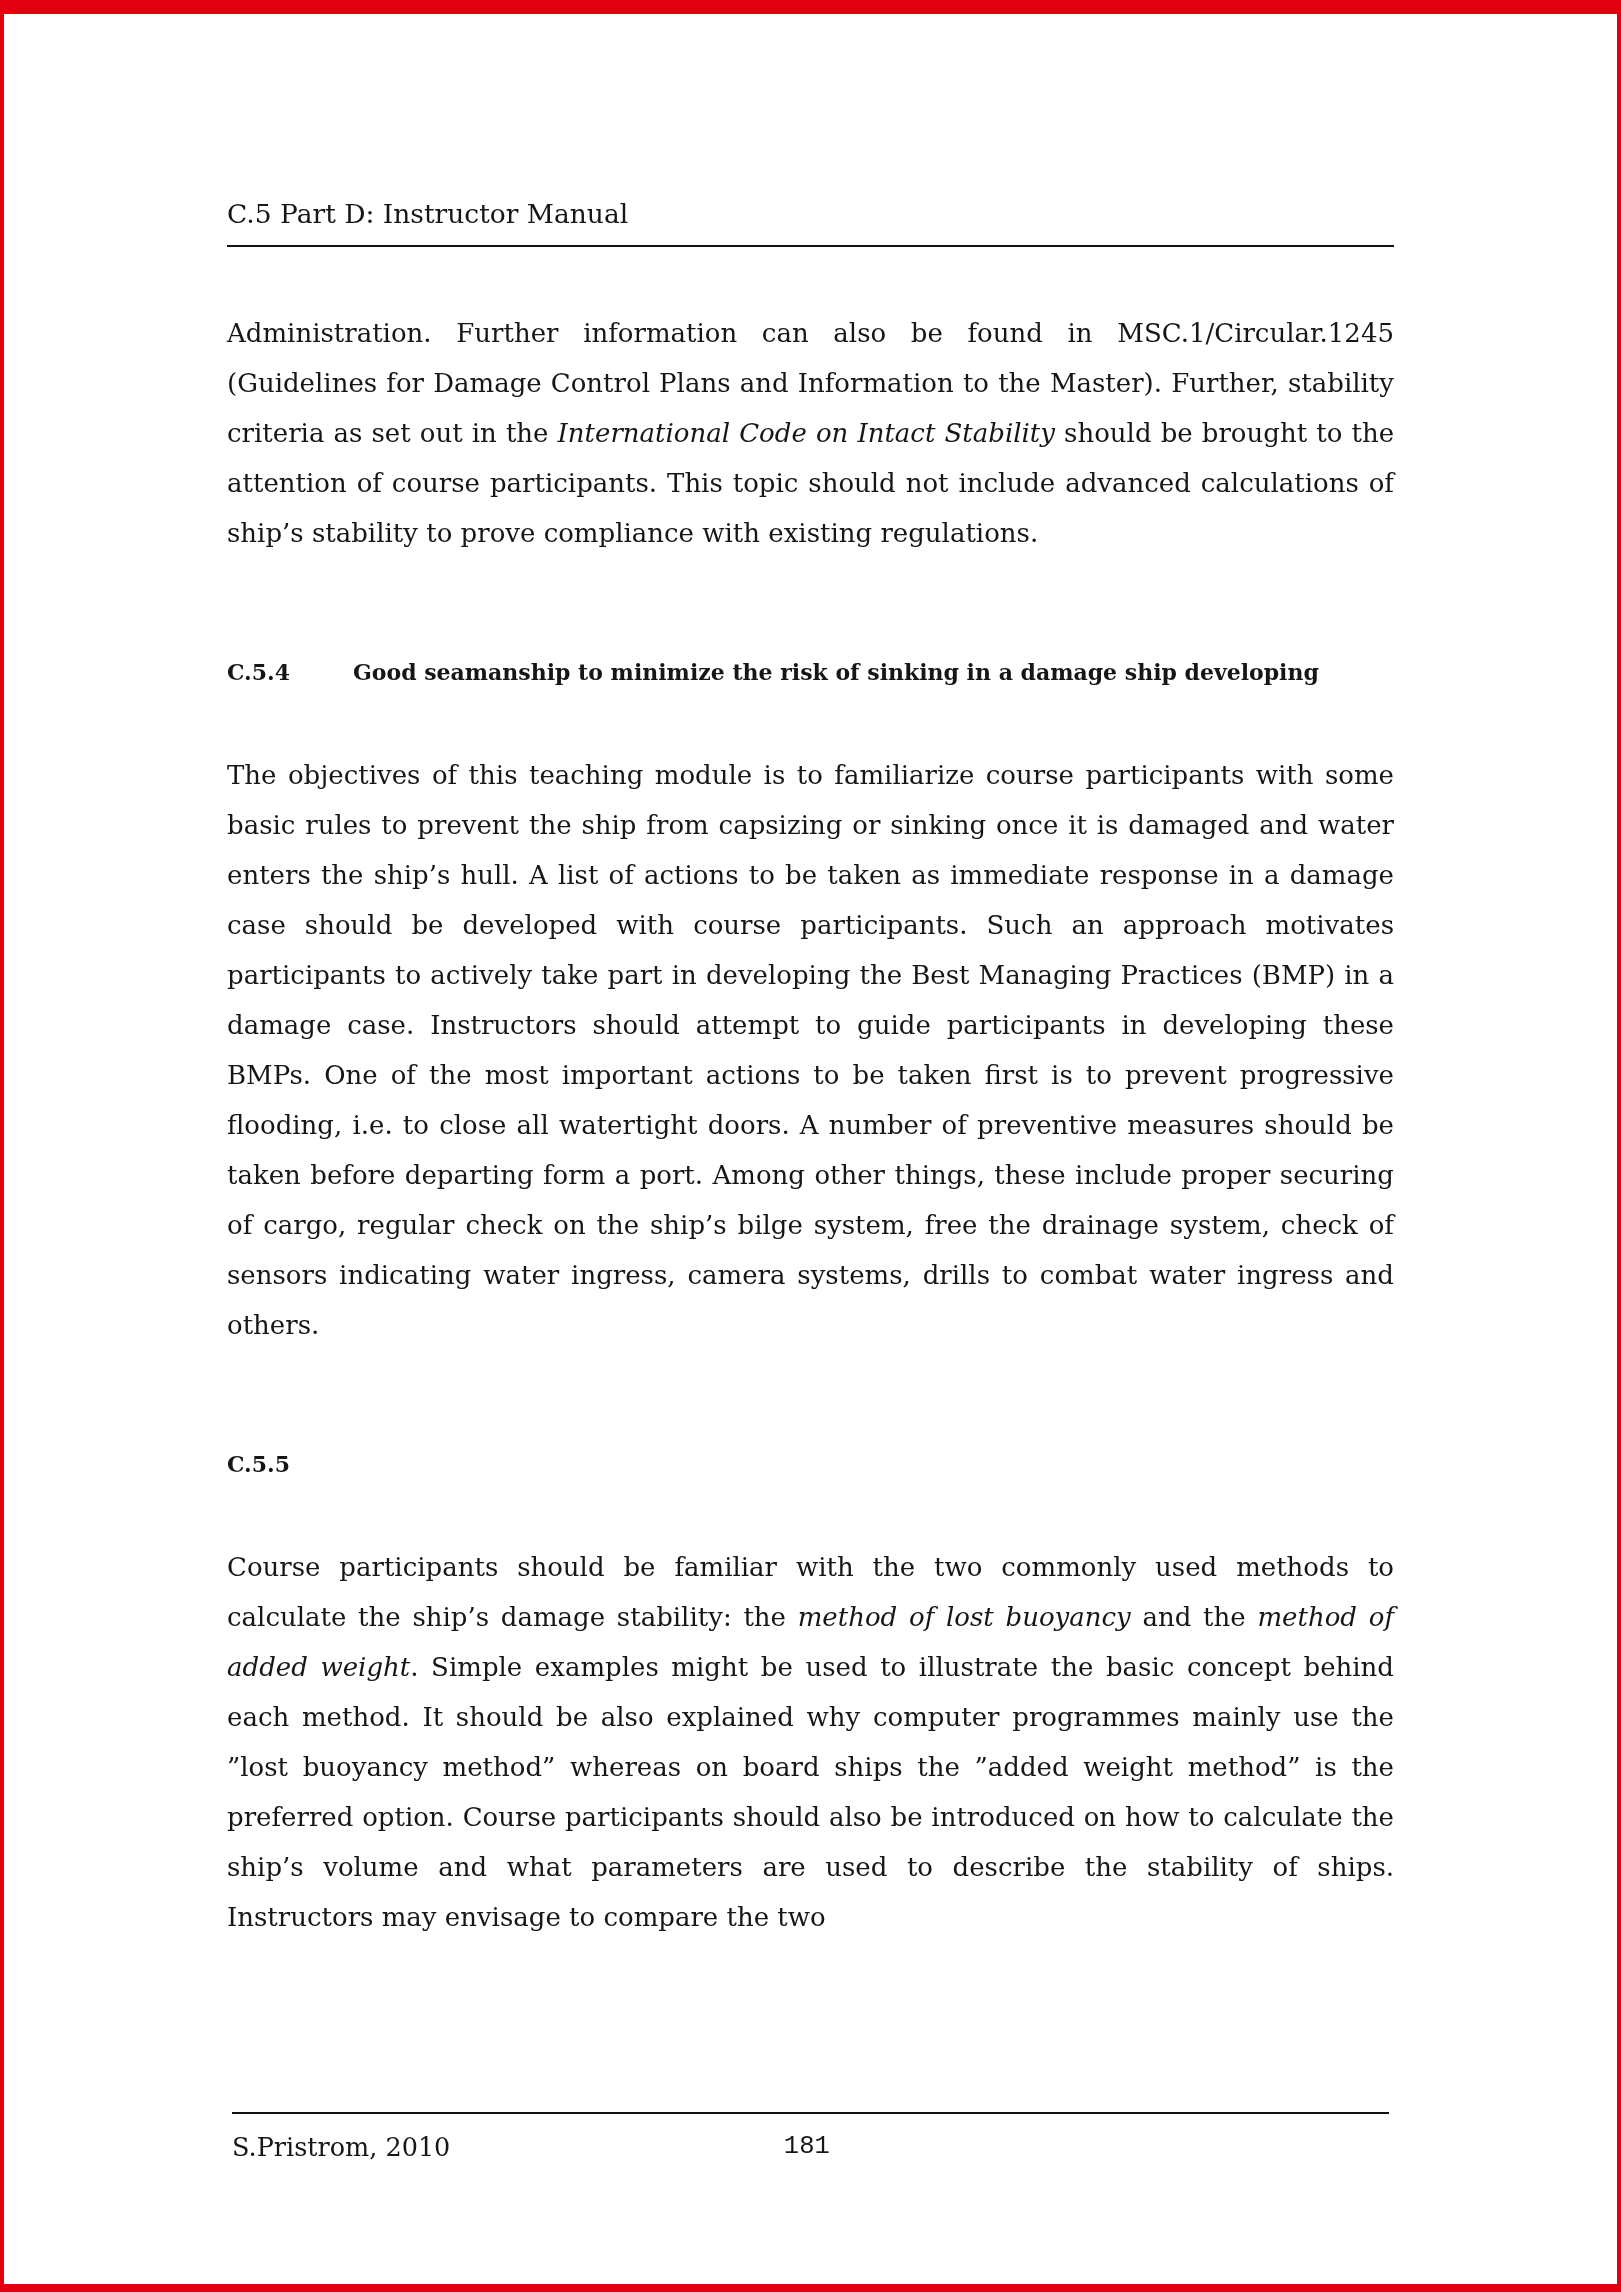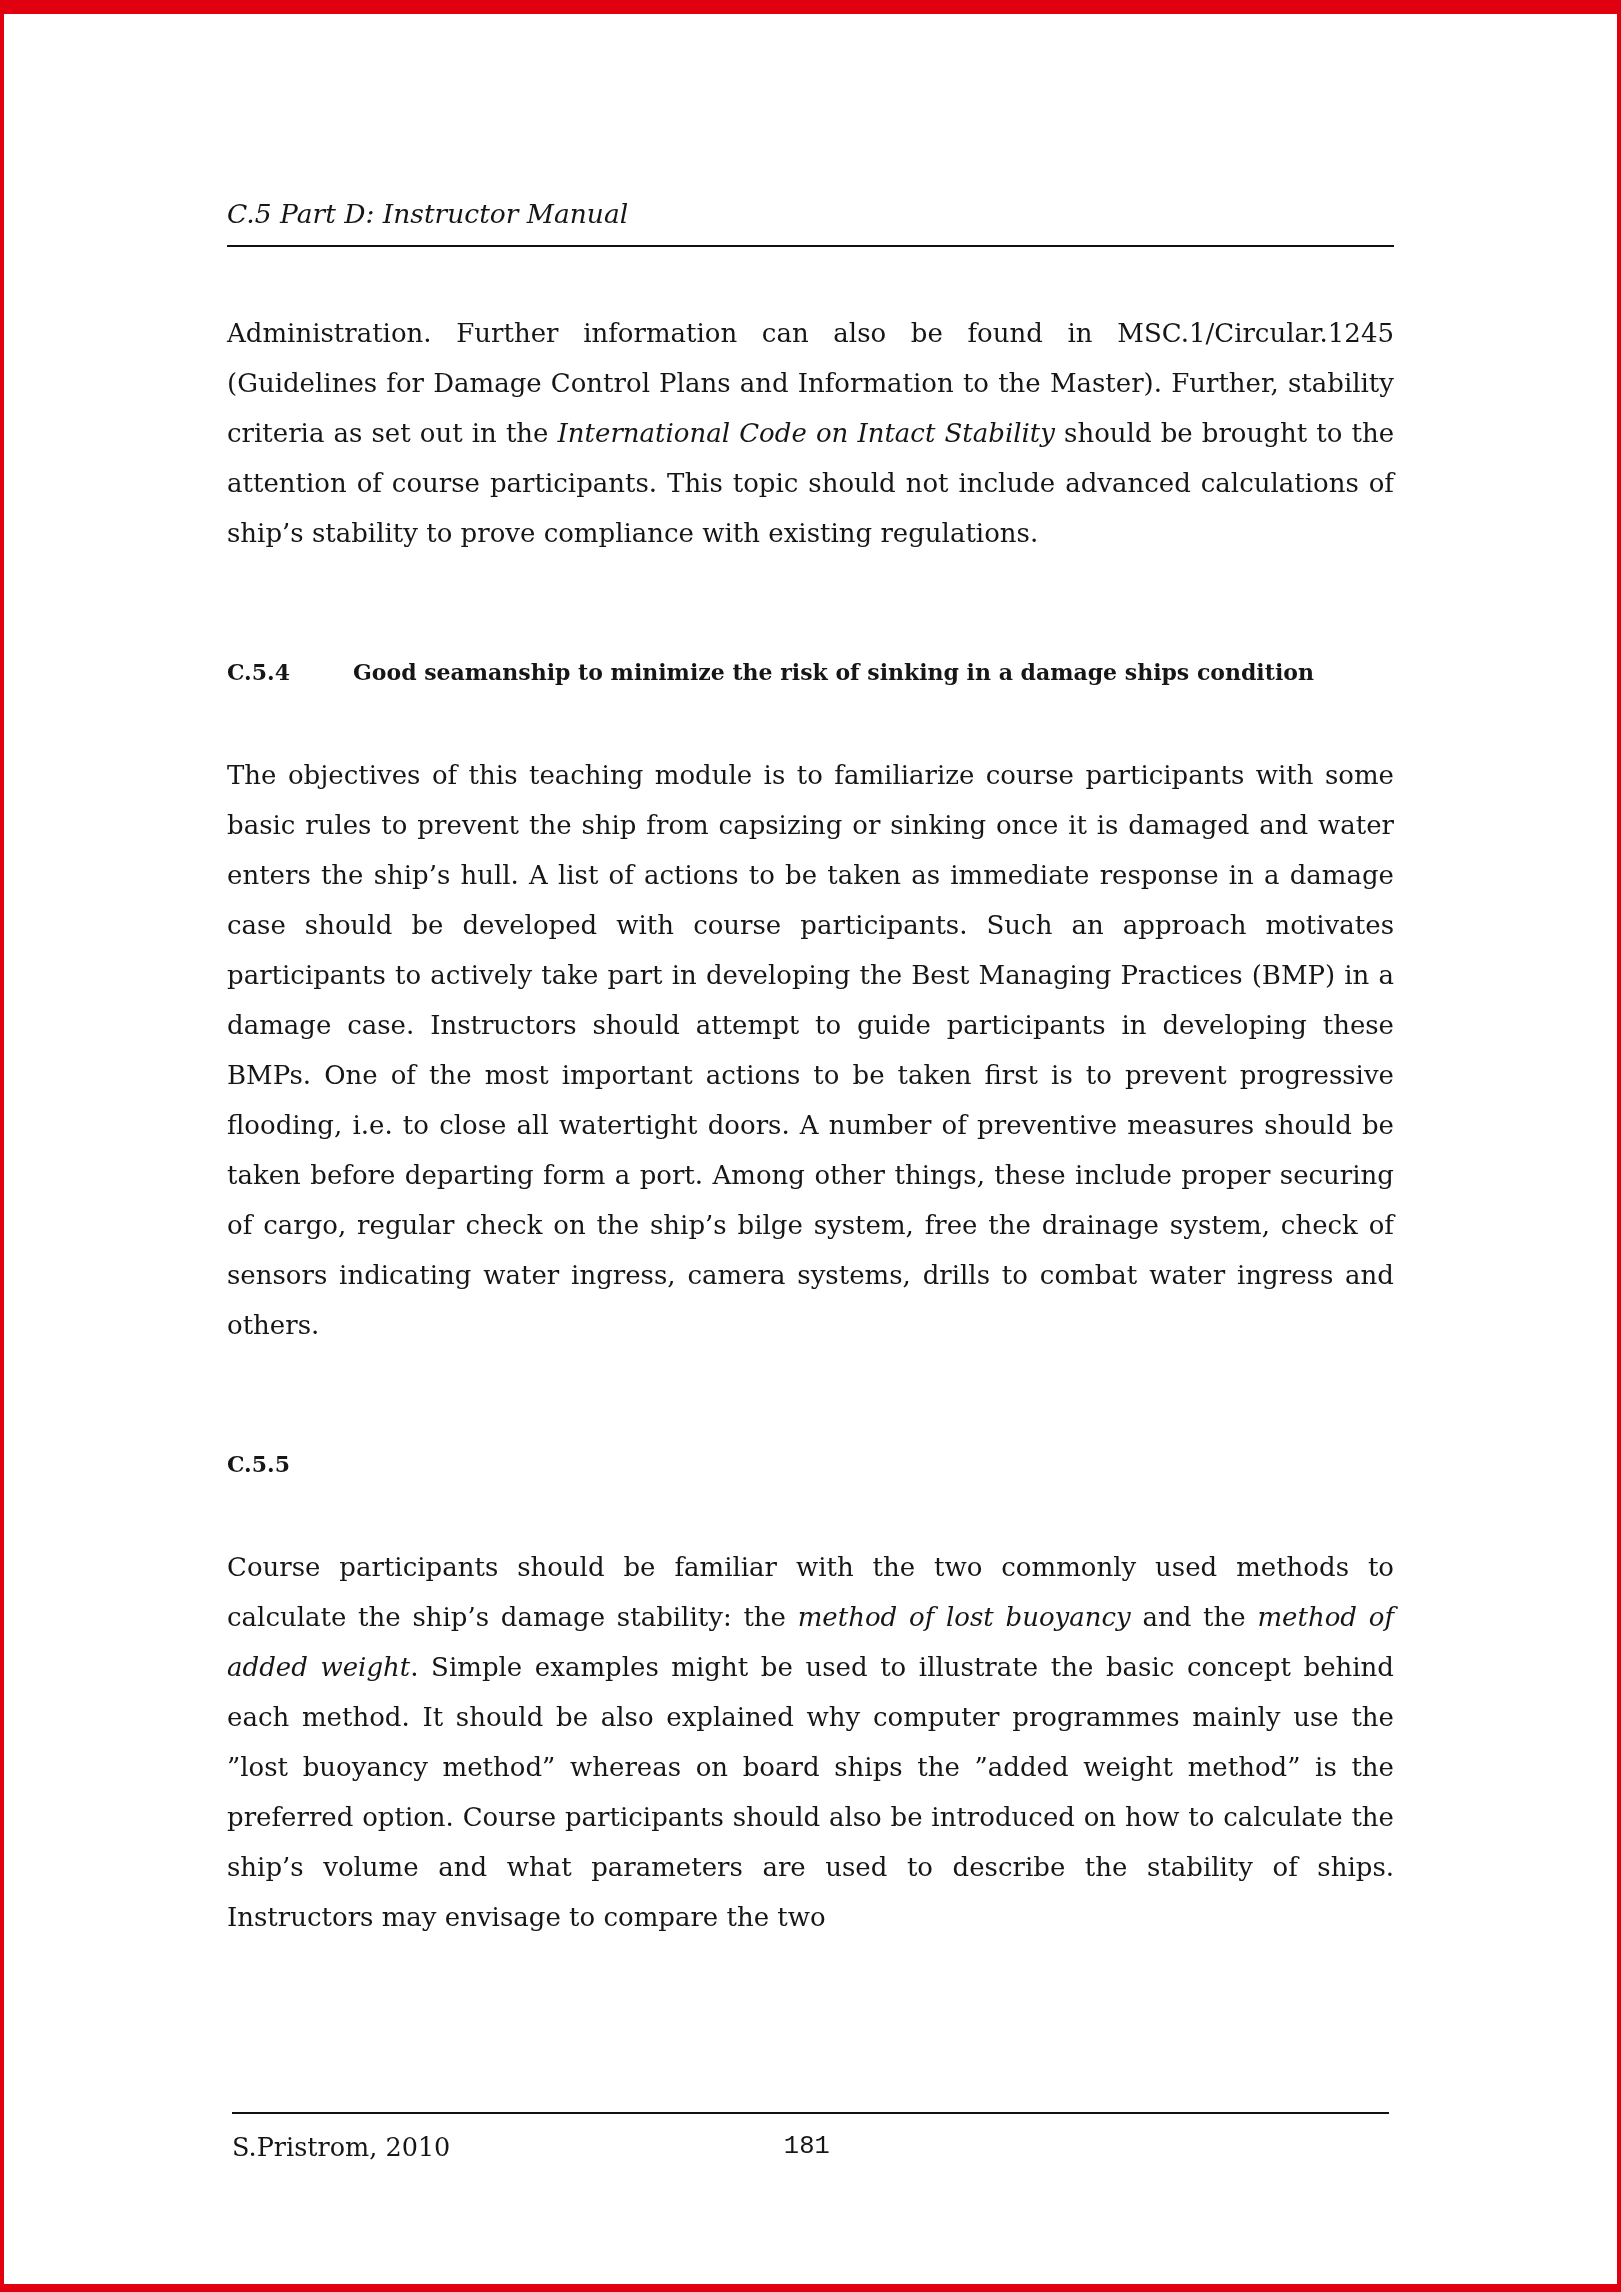--- a/index.html
+++ b/index.html
@@ -12,21 +12,20 @@
     border-left:4.9px solid var(--border-red,#e00010);
     border-right:4.9px solid var(--border-red,#e00010);
     border-bottom:9.8px solid var(--border-red,#e00010);
     font-family:"DejaVu Serif","Liberation Serif",serif;
     color:#161616;
     overflow:hidden;
   }
   .content{margin:0 223px;}
   .running-header{
     margin-top:184px;
-    font-style:italic;
     font-size:26.5px;
     padding-bottom:15.7px;
     border-bottom:2px solid #111;
   }
   .intro{margin-top:61px;}
   p.body-par{
     margin:0;
     font-size:26px;
     line-height:50px;
     text-align:justify;
@@ -68,21 +67,21 @@
     <div class="running-header">
       <span>C.5 Part D: Instructor Manual</span>
     </div>
 
     <div class="intro">
       <p class="body-par"><span>Administration. Further information can also be found in MSC.1/Circular.1245 (Guidelines for Damage Control Plans and Information to the Master). Further, stability criteria as set out in the </span><em>International Code on Intact Stability</em><span> should be brought to the attention of course participants. This topic should not include advanced calculations of ship’s stability to prove compliance with existing regulations.</span></p>
     </div>
 
     <div class="section-heading">
       <span class="sec-num">C.5.4</span>
-      <span class="sec-title">Good seamanship to minimize the risk of sinking in a damage ships condition</span>
+      <span class="sec-title">Good seamanship to minimize the risk of sinking in a damage ship developing</span>
     </div>
 
     <p class="body-par">The objectives of this teaching module is to familiarize course participants with some basic rules to prevent the ship from capsizing or sinking once it is damaged and water enters the ship’s hull. A list of actions to be taken as immediate response in a damage case should be developed with course participants. Such an approach motivates participants to actively take part in developing the Best Managing Practices (BMP) in a damage case. Instructors should attempt to guide participants in developing these BMPs. One of the most important actions to be taken first is to prevent progressive flooding, i.e. to close all watertight doors. A number of preventive measures should be taken before departing form a port. Among other things, these include proper securing of cargo, regular check on the ship’s bilge system, free the drainage system, check of sensors indicating water ingress, camera systems, drills to combat water ingress and others.</p>
 
     <div class="section-heading">
       <span class="sec-num">C.5.5</span>
     </div>
 
     <p class="body-par"><span>Course participants should be familiar with the two commonly used methods to calculate the ship’s damage stability: the </span><em>method of lost buoyancy</em><span> and the </span><em>method of added weight</em><span>. Simple examples might be used to illustrate the basic concept behind each method. It should be also explained why computer programmes mainly use the ”lost buoyancy method” whereas on board ships the ”added weight method” is the preferred option. Course participants should also be introduced on how to calculate the ship’s volume and what parameters are used to describe the stability of ships. Instructors may envisage to compare the two</span></p>
 

